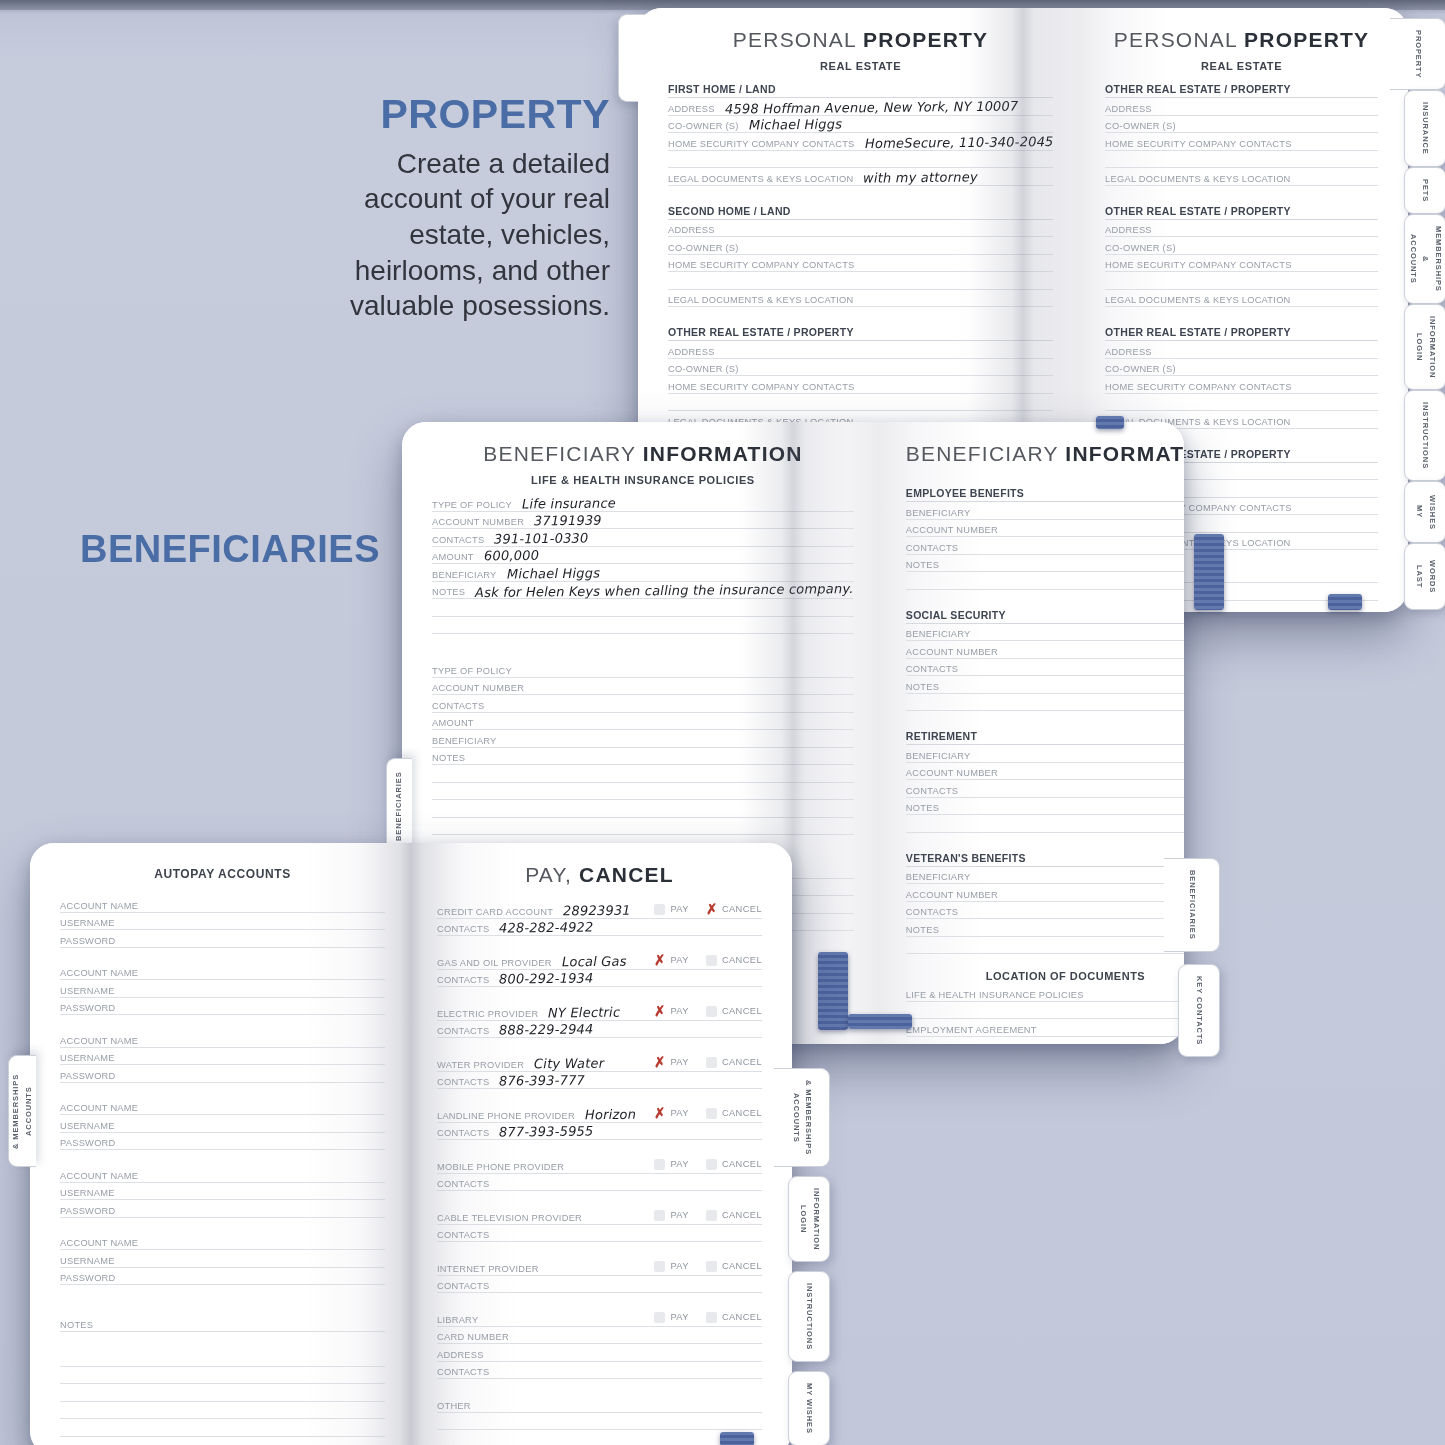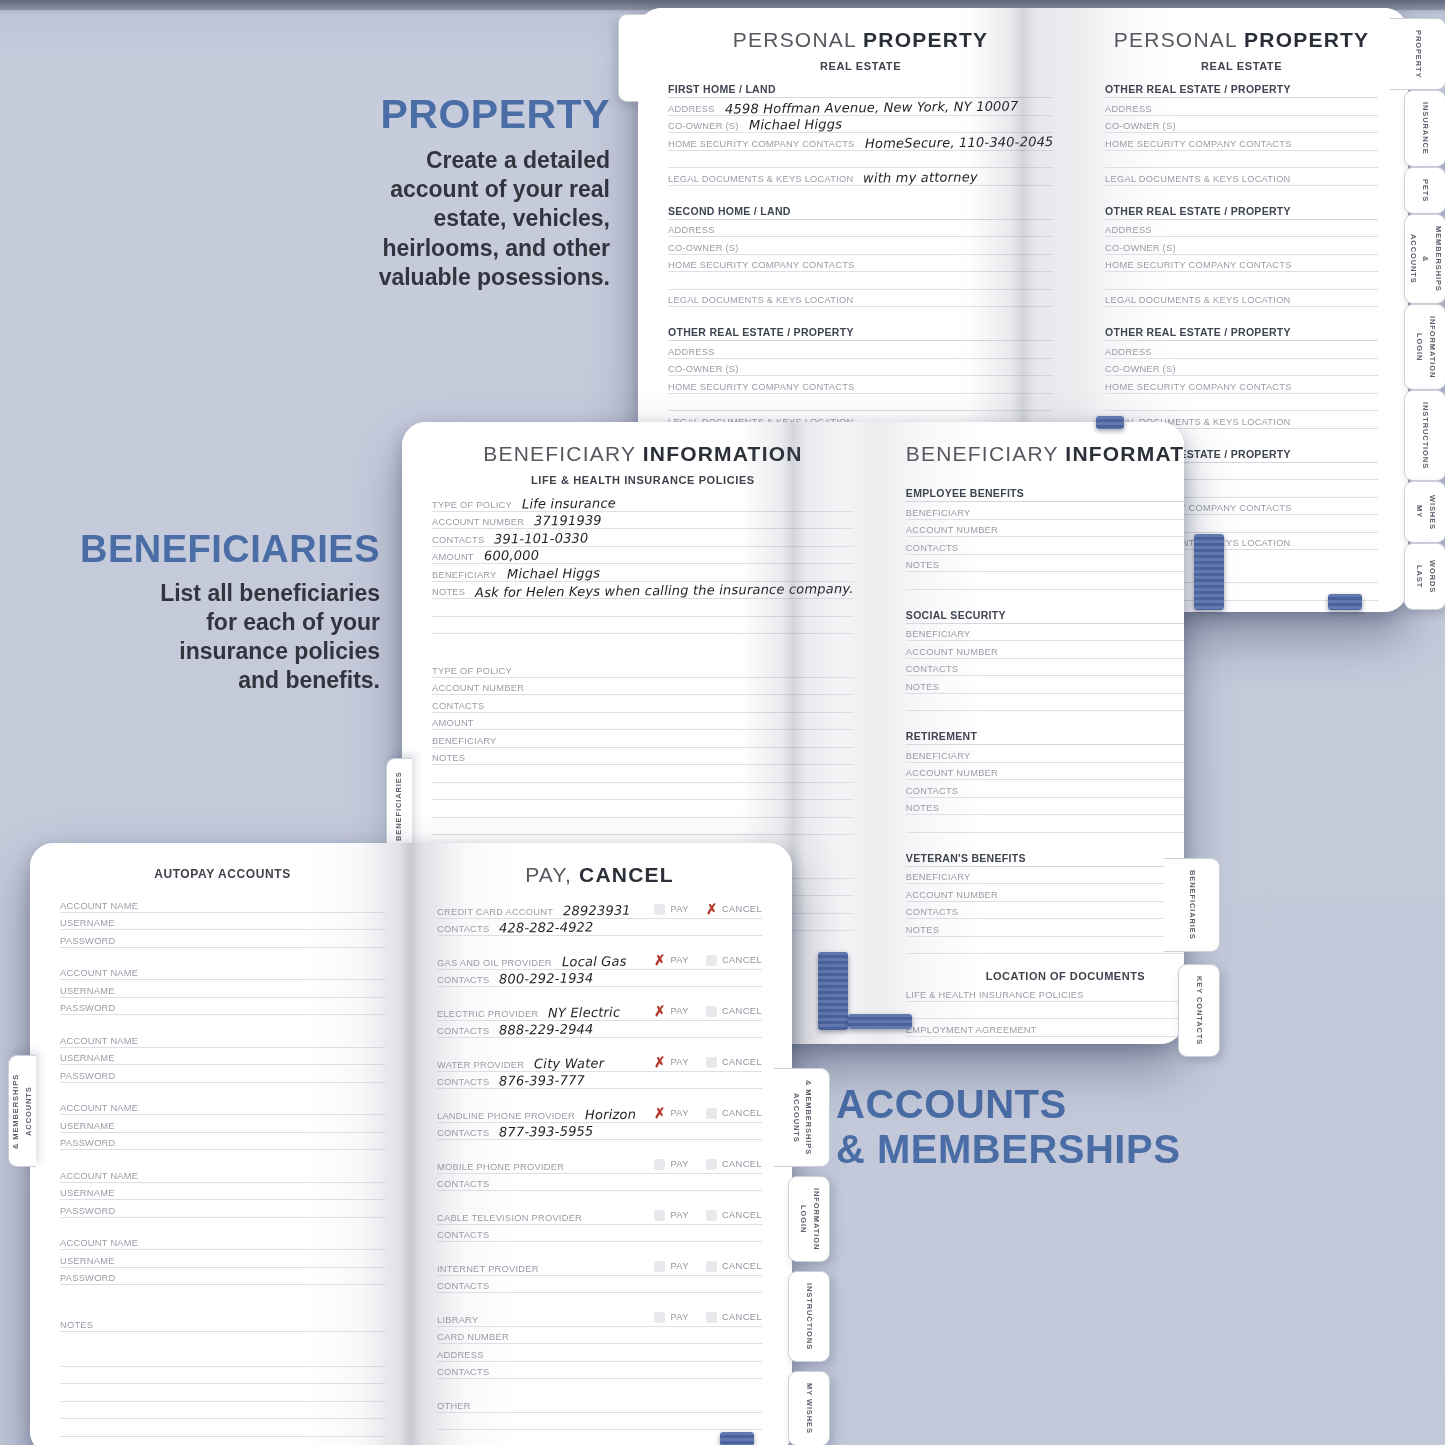--- a/index.html
+++ b/index.html
@@ -6,21 +6,21 @@
   html,body { background:#aab0c2; }
   .canvas { position:relative; width:1445px; height:1445px; overflow:hidden;
     background:linear-gradient(180deg,#70768a 0px,#9aa0b4 6px,#bfc4d6 14px,#c7ccdd 60px,#c5cadb 55%,#c2c7d9 100%);
     font-family:"Liberation Sans",sans-serif; }
   .topbar { position:absolute; top:0; left:0; right:0; height:10px;
     background:linear-gradient(180deg,#62687b,#8d93a6); z-index:0; }
 
   
   .caption { position:absolute; z-index:0; }
   .caption h2 { font-size:41px; font-weight:bold; color:#4a6da6; letter-spacing:.5px; margin-bottom:8px; white-space:pre-line; line-height:1.12; }
-  .caption p { font-size:23px; font-weight:bold; color:#32353d; line-height:1.27; white-space:pre-line; }
+  .caption p { font-size:28px; font-weight:normal; color:#32353d; line-height:1.27; white-space:pre-line; }
   .cap-prop { left:180px; top:92px; width:430px; text-align:right; }
   .cap-ben  { left:18px;  top:528px; width:362px; text-align:right; }
   .cap-ben h2 { font-size:38px; }
   .cap-acc  { left:836px; top:1082px; width:390px; text-align:left; }
   .cap-acc h2 { font-size:40px; }
 
   
   .spread { position:absolute; border-radius:24px;
     box-shadow:0 24px 50px rgba(45,55,85,.42), 0 6px 16px rgba(45,55,85,.28); }
   .pages { position:absolute; inset:0; display:flex; border-radius:inherit; overflow:hidden; background:#fdfdfe; }
@@ -94,28 +94,22 @@
   <section class="caption cap-prop">
     <h2>PROPERTY</h2>
     <p>Create a detailed
 account of your real
 estate, vehicles,
 heirlooms, and other
 valuable posessions.</p>
   </section>
   <section class="caption cap-ben">
     <h2>BENEFICIARIES</h2>
-    <p>List all beneficiaries
-for each of your
-insurance policies
-and benefits.</p>
   </section>
   <section class="caption cap-acc">
-    <h2>ACCOUNTS
-&amp; MEMBERSHIPS</h2>
   </section>
 
   <article class="spread spread-top">
     <div class="tab left-tab tab-prop-left">
       <span>PROPERTY</span>
     </div>
     <div class="pages">
       <div class="page pl">
         <h1 class="ptitle"><span>PERSONAL</span> <b>PROPERTY</b></h1>
         <div class="psub">REAL ESTATE</div>

